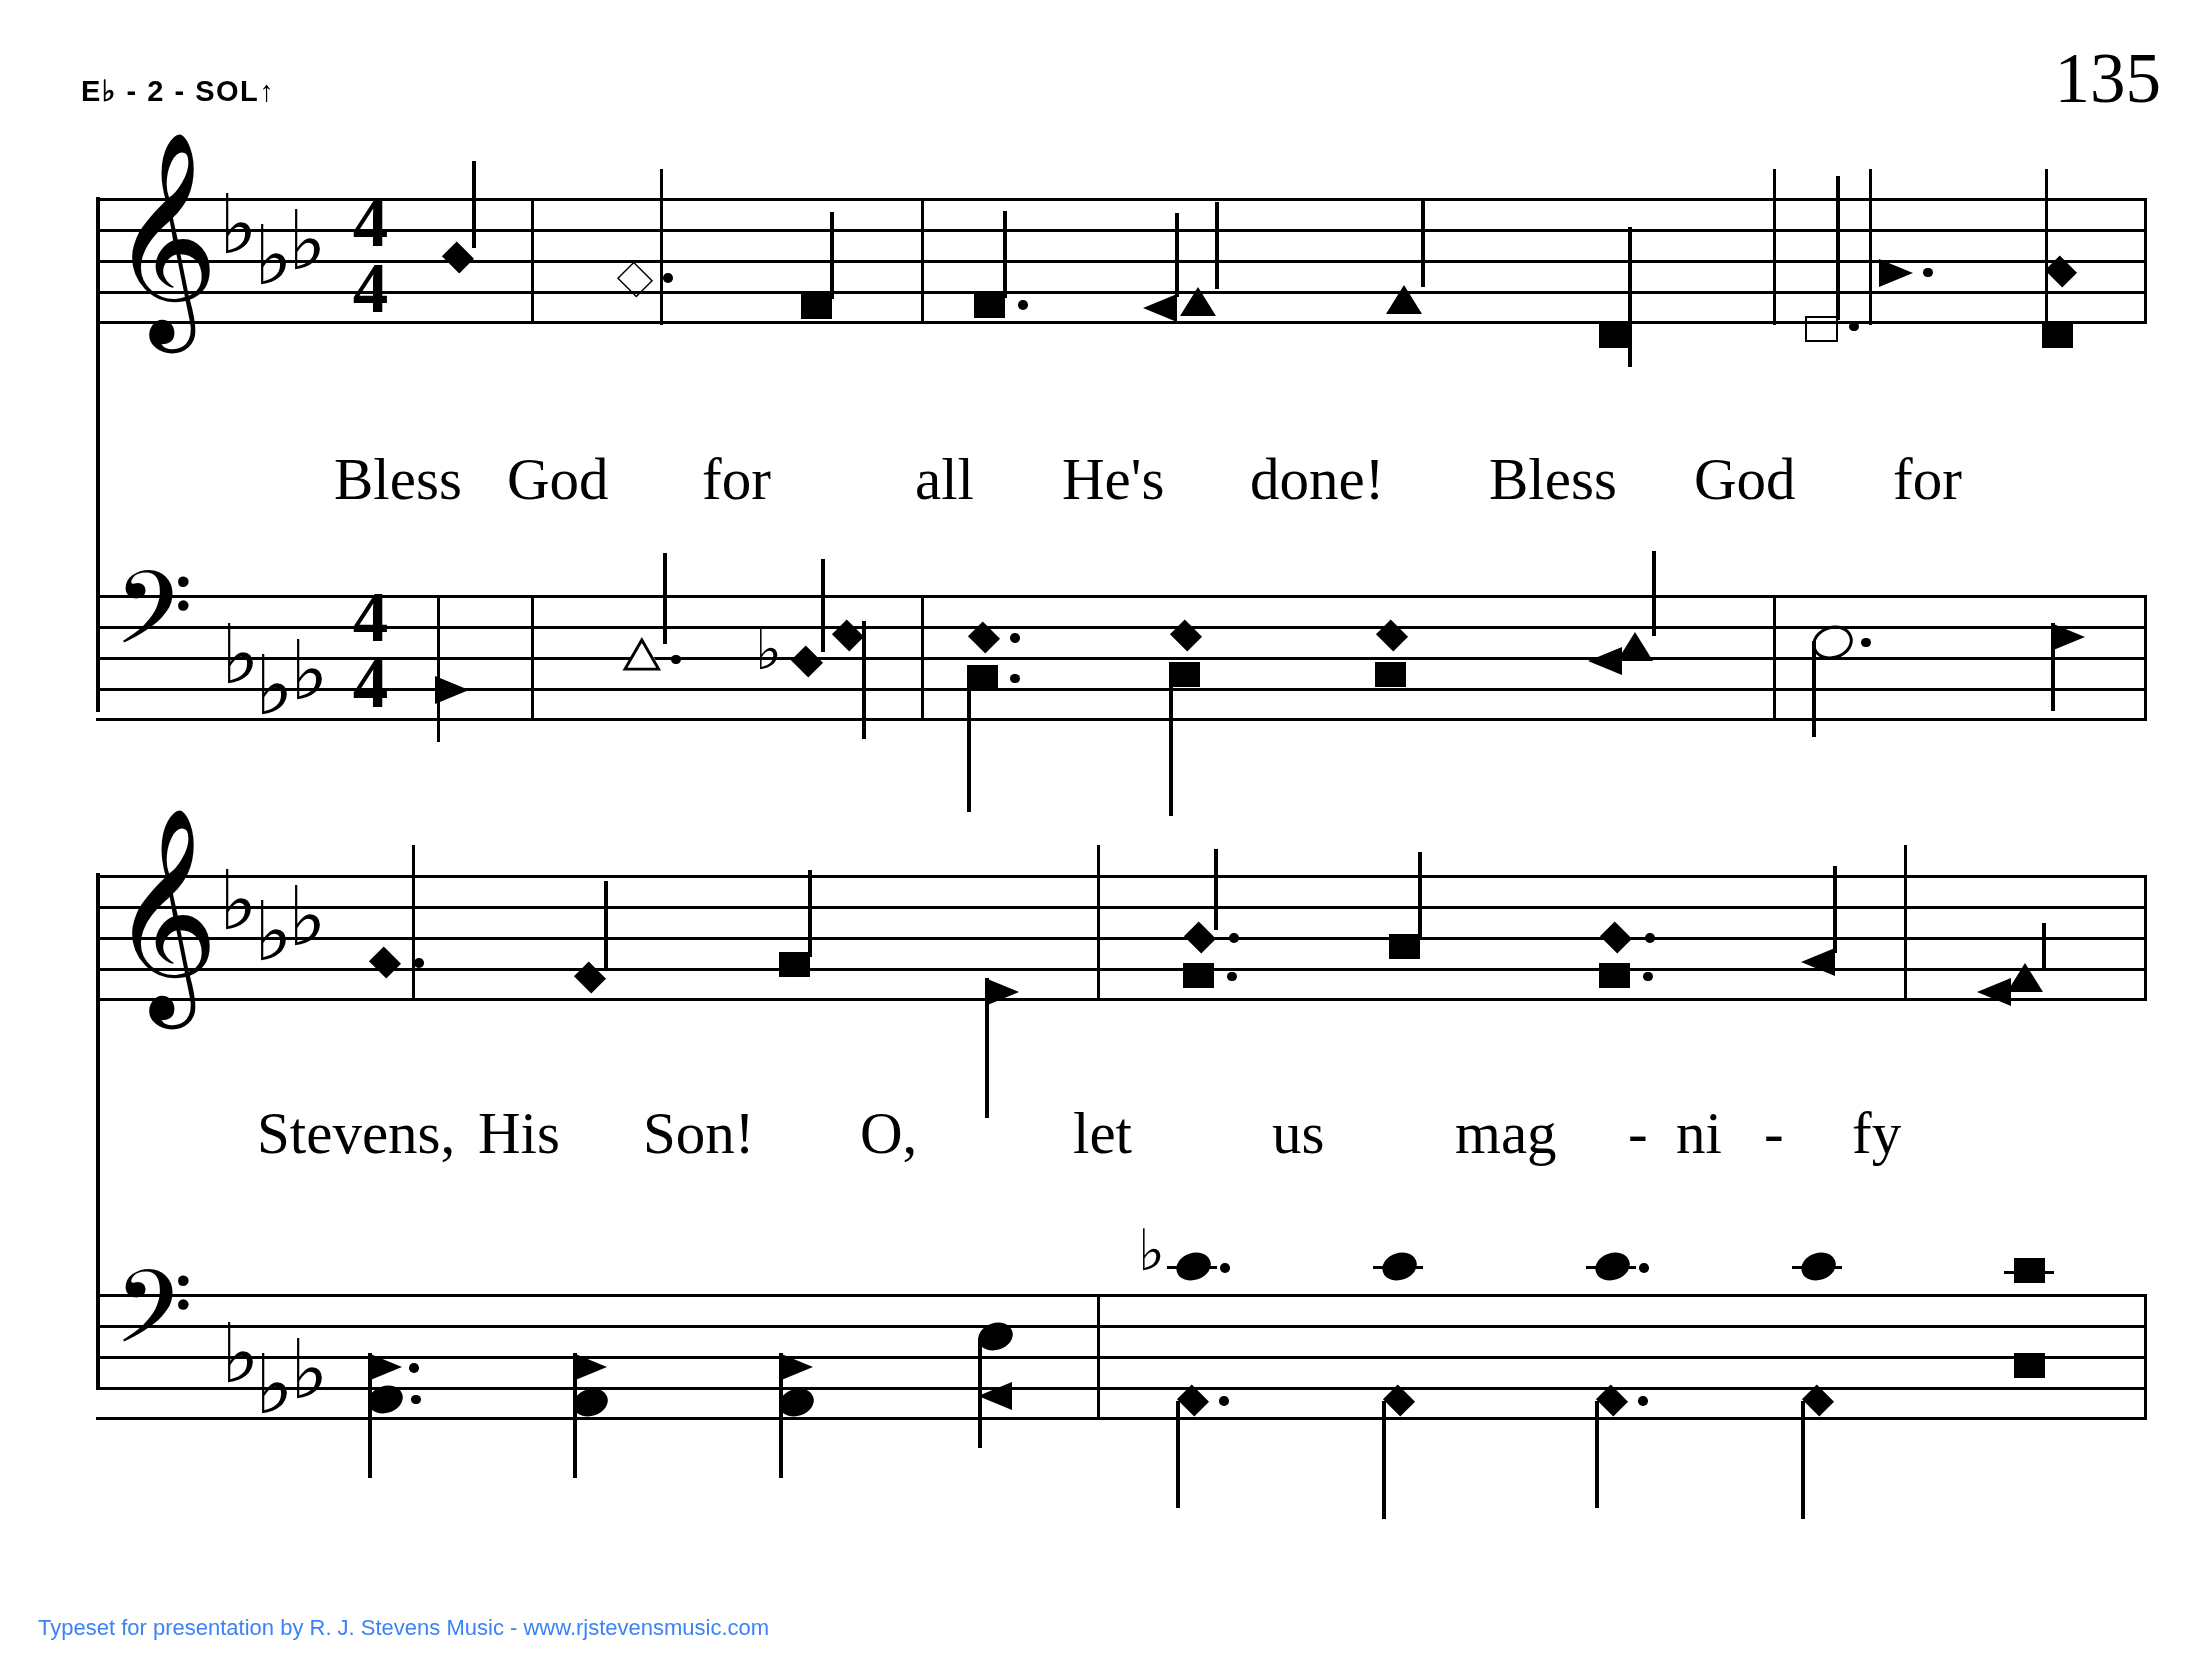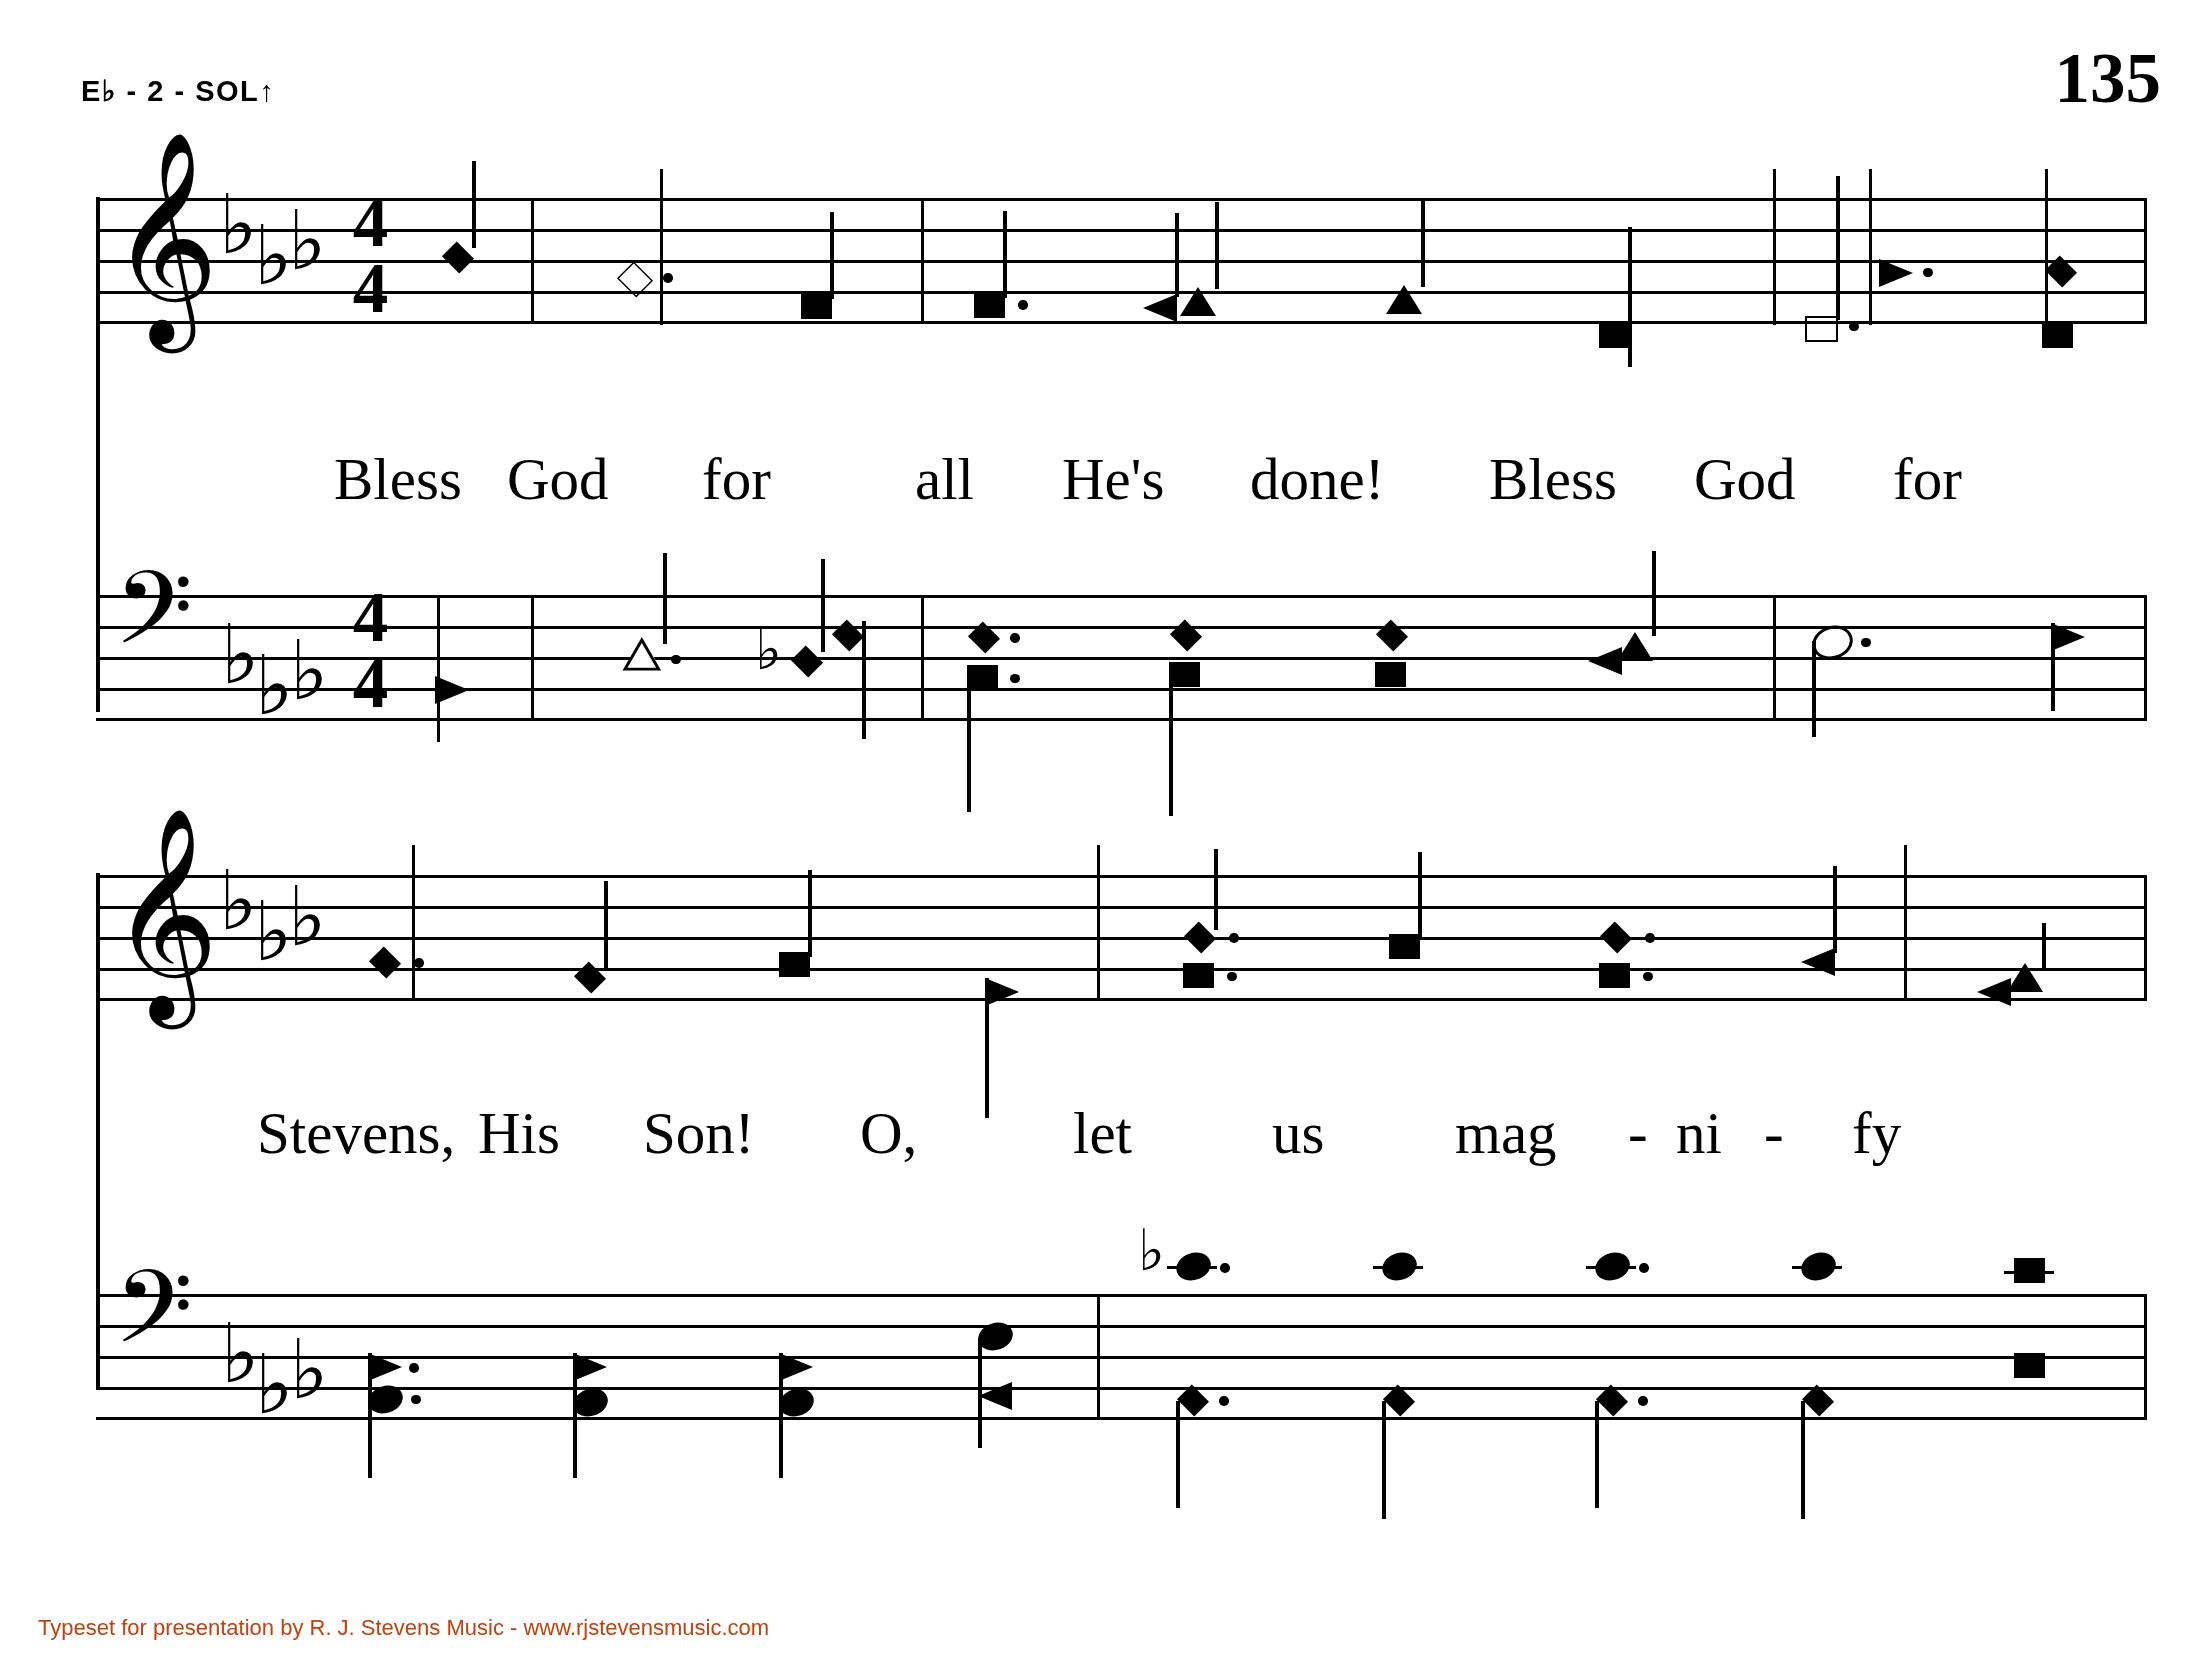--- a/index.html
+++ b/index.html
@@ -40,21 +40,21 @@
     font-family: "Liberation Serif", serif;
     font-weight: bold;
     font-size: 68px;
     letter-spacing: 1.5px;
   }
   .song-number {
     position: absolute;
     right: 44px;
     top: 38px;
     font-family: "Liberation Serif", serif;
-    font-weight: bold;
+    font-weight: normal;
     font-size: 71px;
   }
 
   
   .system {
     position: absolute;
     left: 0;
   }
   .staff {
     position: absolute;
@@ -206,21 +206,21 @@
   }
   .lyric-word { position: absolute; }
 
   
   .footer {
     position: absolute;
     left: 38px;
     bottom: 13.2px;
     font-family: "Liberation Sans", sans-serif;
     font-size: 22px;
-    color: #c2410c;
+    color: #3b82f6;
   }
 </style>
 </head>
 <body>
 
 <div class="page-header">
   <div class="key-indicator">E♭ - 2 - SOL↑</div>
   <div class="song-number">135</div>
 </div>
 

